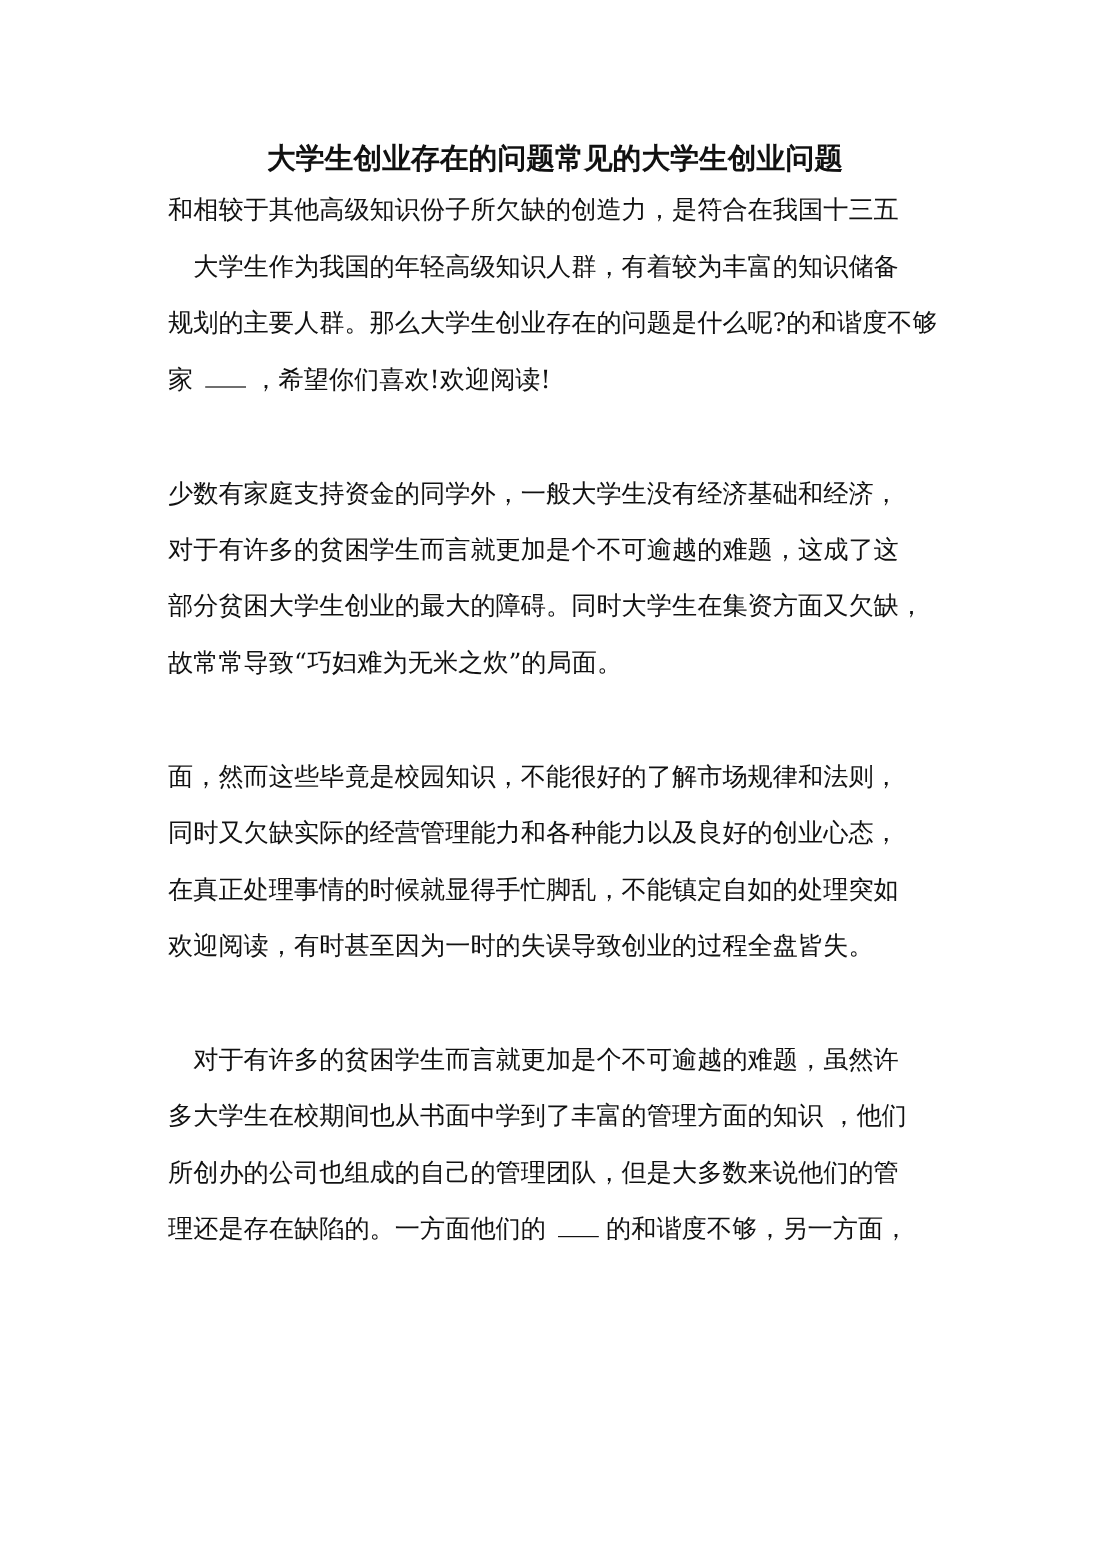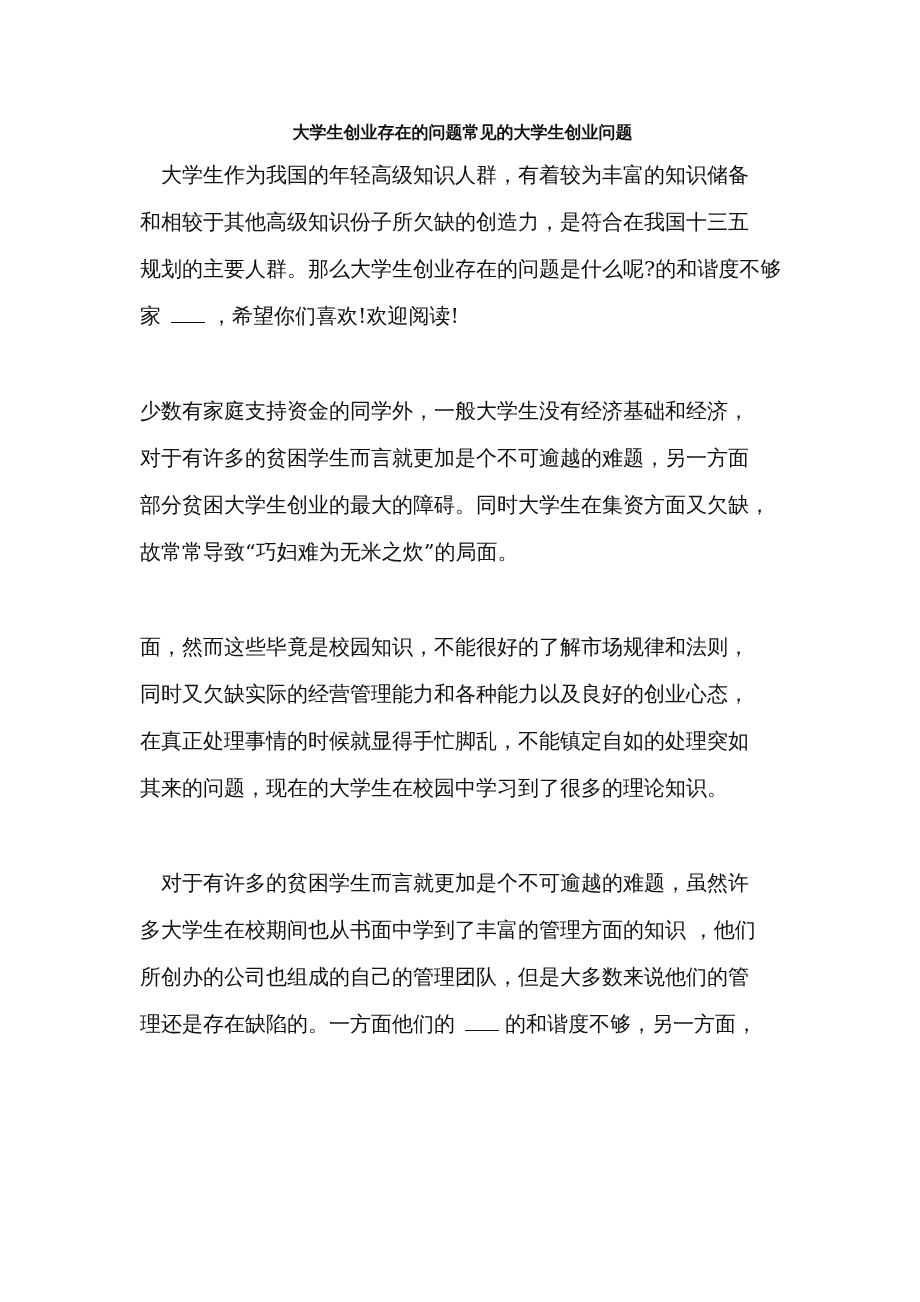--- a/index.html
+++ b/index.html
@@ -16,21 +16,21 @@
       color: #111111;
     }
     .page {
       position: absolute;
       left: 140px;
       top: 112px;
       width: 645px;
     }
     .title {
       text-align: center;
-      font-size: 17px;
+      font-size: 24px;
       font-weight: bold;
       line-height: 40px;
       margin: 0;
       letter-spacing: 0px;
     }
     .gap {
       height: 48px;
     }
     .line {
       display: block;
@@ -48,44 +48,44 @@
       vertical-align: baseline;
     }
   </style>
 </head>
 <body>
 
 <div class="page">
   <h1 class="title">大学生创业存在的问题常见的大学生创业问题</h1>
 
   <div class="para-block">
+    <span class="line">和相较于其他高级知识份子所欠缺的创造力，是符合在我国十三五</span>
     <span class="line indent">大学生作为我国的年轻高级知识人群，有着较为丰富的知识储备</span>
-    <span class="line">和相较于其他高级知识份子所欠缺的创造力，是符合在我国十三五</span>
     <span class="line">规划的主要人群。那么大学生创业存在的问题是什么呢?的和谐度不够</span>
     <span class="line">
       <span>家</span><span class="blank"></span><span>，希望你们喜欢!欢迎阅读!</span>
     </span>
   </div>
 
   <div class="gap"></div>
 
   <div class="para-block">
     <span class="line">少数有家庭支持资金的同学外，一般大学生没有经济基础和经济，</span>
-    <span class="line">对于有许多的贫困学生而言就更加是个不可逾越的难题，另一方面</span>
+    <span class="line">对于有许多的贫困学生而言就更加是个不可逾越的难题，这成了这</span>
     <span class="line">部分贫困大学生创业的最大的障碍。同时大学生在集资方面又欠缺，</span>
     <span class="line">故常常导致“巧妇难为无米之炊”的局面。</span>
   </div>
 
   <div class="gap"></div>
 
   <div class="para-block">
     <span class="line">面，然而这些毕竟是校园知识，不能很好的了解市场规律和法则，</span>
     <span class="line">同时又欠缺实际的经营管理能力和各种能力以及良好的创业心态，</span>
     <span class="line">在真正处理事情的时候就显得手忙脚乱，不能镇定自如的处理突如</span>
-    <span class="line">其来的问题，现在的大学生在校园中学习到了很多的理论知识。</span>
+    <span class="line">欢迎阅读，有时甚至因为一时的失误导致创业的过程全盘皆失。</span>
   </div>
 
   <div class="gap"></div>
 
   <div class="para-block">
     <span class="line indent">对于有许多的贫困学生而言就更加是个不可逾越的难题，虽然许</span>
     <span class="line">多大学生在校期间也从书面中学到了丰富的管理方面的知识 ，他们</span>
     <span class="line">所创办的公司也组成的自己的管理团队，但是大多数来说他们的管</span>
     <span class="line">
       <span>理还是存在缺陷的。一方面他们的</span><span class="blank"></span><span>的和谐度不够，另一方面，</span>

